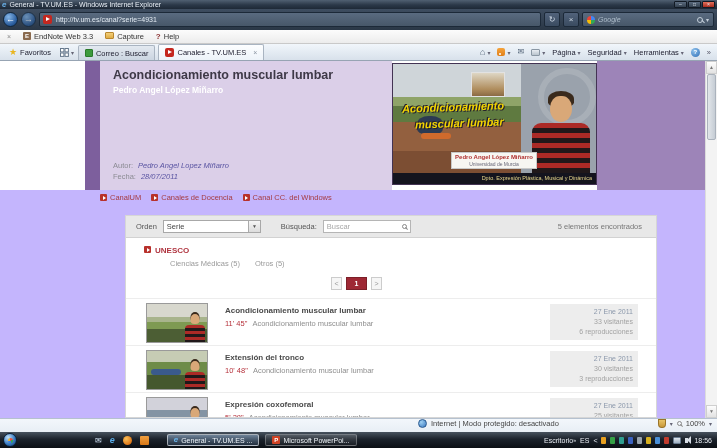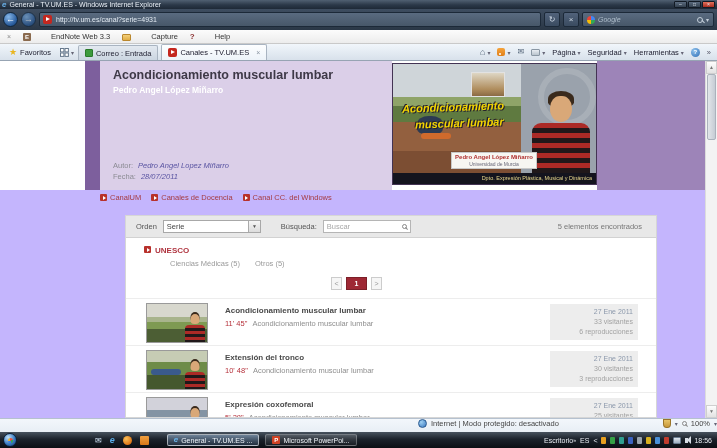--- a/index.html
+++ b/index.html
@@ -39,21 +39,21 @@
   .gtext{font-style:italic;color:#aebdcb;font-size:7px;flex:1}
   .mag{flex:none;width:6px;height:6px;border:1.3px solid #c4cfda;border-radius:50%;position:relative}
   .mag::after{content:"";position:absolute;width:4px;height:1.4px;background:#c4cfda;
     transform:rotate(45deg);right:-3px;bottom:-1px}
   .ddv{color:#c4cfda;font-size:6px}
 
   
   .menurow{position:absolute;top:30px;left:0;right:0;height:14px;
     background:linear-gradient(#fcfcfc,#ececec);border-bottom:1px solid #c9c9c9;
     display:flex;align-items:center;gap:12px;padding:0 7px;font-size:7.5px;color:#333}
-  .mitem{display:flex;align-items:flex-end;gap:20px}
+  .mitem{display:flex;align-items:flex-start;gap:3px}
   .xgray{color:#8a8a8a;font-size:7px}
   .en-ico{width:8px;height:8px;background:#8a6a4e;border-radius:1px;color:#fff;font-size:6px;line-height:8px;text-align:center;font-weight:bold}
   .folder{width:9px;height:7px;background:linear-gradient(#f3cf7a,#e0ad45);border:1px solid #b9872e;border-radius:1px}
   .qmark{color:#8a2f2f;font-weight:bold;font-size:8px}
 
   
   .tabrow{position:absolute;top:44px;left:0;right:0;height:17px;
     background:linear-gradient(#f1f6fb,#d8e1eb);border-bottom:1px solid #97a4b3;
     display:flex;align-items:flex-end;padding:0 4px;font-size:7.5px;color:#223}
   .fav{display:flex;align-items:center;gap:3px;height:100%;padding:0 5px}
@@ -173,21 +173,21 @@
   .sthumb{position:absolute;top:13px;left:1px;right:1px;height:66px;border:1px solid #aab2bc;border-radius:2px;
     background:linear-gradient(90deg,#e2e6ea,#c5ccd4)}
 
   
   .statusbar{position:absolute;top:418px;left:0;right:0;height:28px;
     background:linear-gradient(#f3f7fb,#dce5ef);border-top:1px solid #b5c1cf;
     display:flex;align-items:flex-start;font-size:7.5px;color:#444}
   .szone{margin-left:418px;display:flex;align-items:center;gap:4px}
   .globe{width:9px;height:9px;border-radius:50%;border:1px solid #2a5a90;
     background:radial-gradient(circle at 32% 30%,#9ed0f2,#3a78c0)}
-  .sright{margin-left:auto;display:flex;align-items:center;gap:4px;}
+  .sright{margin-left:auto;display:flex;align-items:center;gap:4px;padding-right:5px}
   .shield{width:8px;height:9px;background:linear-gradient(#e8c468,#c89838);border-radius:0 0 45% 45%;border:1px solid #9a7428}
   .ddk{color:#667;font-size:6px}
 
   
   .taskbar{position:absolute;top:432px;left:0;right:0;height:16px;
     background:linear-gradient(#47525e,#1b222b 45%,#0b0f14);display:flex;align-items:center;gap:4px;padding:0 3px}
   .orb{flex:none;width:14px;height:14px;border-radius:50%;border:1px solid #0a1e36;position:relative;
     background:radial-gradient(circle at 35% 28%,#c2e2fa,#3a7cc2 55%,#143f6e)}
   .orb::after{content:"";position:absolute;inset:3.5px;border-radius:50%;opacity:.95;
     background:conic-gradient(#e8503c 0 90deg,#3ba54a 90deg 180deg,#3b7de8 180deg 270deg,#f0b32e 270deg 360deg)}
@@ -268,21 +268,21 @@
       <svg width="9" height="9">
           <rect x="0.5" y="0.5" width="3.4" height="3.4" fill="#fff" stroke="#66788c"></rect>
           <rect x="5" y="0.5" width="3.4" height="3.4" fill="#fff" stroke="#66788c"></rect>
           <rect x="0.5" y="5" width="3.4" height="3.4" fill="#fff" stroke="#66788c"></rect>
           <rect x="5" y="5" width="3.4" height="3.4" fill="#fff" stroke="#66788c"></rect>
         </svg>
       <span class="ddk">▾</span>
     </span>
     <span class="tab">
       <span class="tgreen"></span>
-      <span>Correo : Entrada</span>
+      <span>Correo : Buscar</span>
     </span>
     <span class="tab active">
       <span class="tvico"></span>
       <span>Canales - TV.UM.ES</span>
       <span class="tclose">×</span>
     </span>
     <span class="cmdbar">
       <span class="ci">
           <span class="home">⌂</span>
           <span class="ddk">▾</span>

